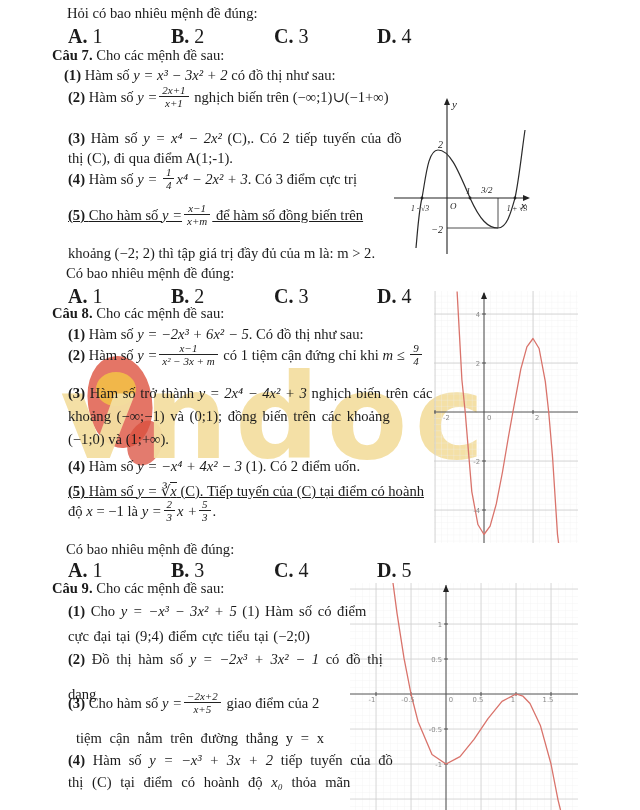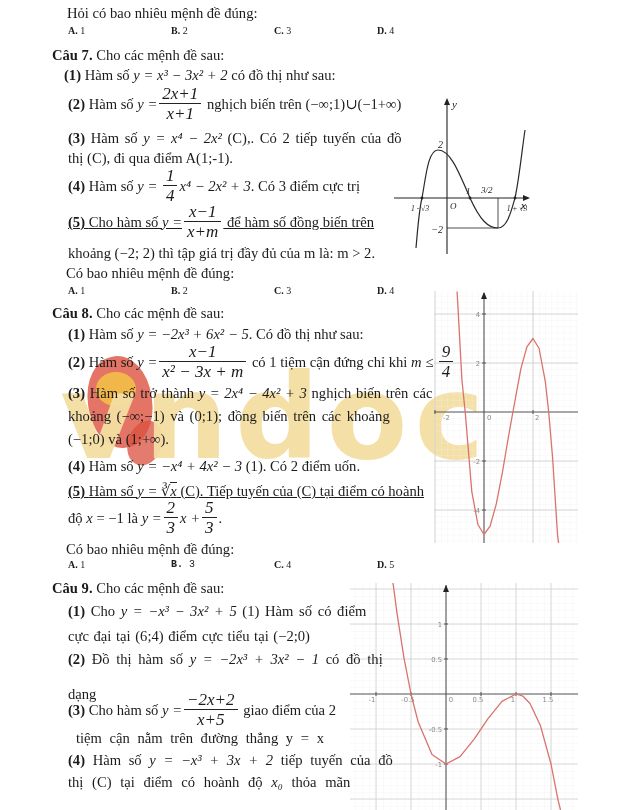--- a/index.html
+++ b/index.html
@@ -9,26 +9,26 @@
   .wm-word{position:absolute;left:60px;top:348px;z-index:0;
            font-family:"DejaVu Sans",sans-serif;font-weight:bold;
            font-size:118px;letter-spacing:7px;color:#f4dfa2;opacity:.95;
            user-select:none;}
   .wm-blob{position:absolute;z-index:0;}
   
   .ln{position:absolute;white-space:nowrap;font-size:14.6px;line-height:1.25;z-index:2;}
   .ln b{font-weight:bold;}
   .m{font-style:italic;}
   .frac{display:inline-block;vertical-align:middle;text-align:center;font-style:italic;
-        font-size:17px;line-height:1.12;margin:0 2px;transform:translateY(-2px);}
+        font-size:11px;line-height:1.12;margin:0 2px;transform:translateY(-2px);}
   .frac .num{display:block;border-bottom:1px solid #222;padding:0 3px;}
   .frac .den{display:block;padding:0 3px;}
   .radix{font-style:normal;}
   .radx{border-top:1px solid #222;font-style:italic;}
-  .ans{position:absolute;font-size:10px;z-index:2;text-align:center;}
+  .ans{position:absolute;font-size:20px;z-index:2;text-align:center;}
   .ans b{font-weight:bold;}
   .graph{position:absolute;z-index:1;}
   svg text{font-family:"DejaVu Sans",sans-serif;}
   .gtick{fill:#8a8a8a;font-size:6.8px;}
   .g1lab{fill:#222;font-family:"Liberation Serif",serif;font-style:italic;}
 </style>
 </head>
 <body>
 
 <div id="page">
@@ -67,28 +67,28 @@
   <div class="ln" style="left:68px;top:344px;"><b>(2) </b>Hàm số <span class="m">y =</span><span class="frac"><span class="num">x−1</span><span class="den">x² − 3x + m</span></span> có 1 tiệm cận đứng chỉ khi <span class="m">m ≤ </span><span class="frac"><span class="num">9</span><span class="den">4</span></span></div>
   <div class="ln" style="left:68px;top:384px;word-spacing:1px;"><b>(3) </b>Hàm số trở thành <span class="m">y = 2x⁴ − 4x² + 3</span> nghịch biến trên các</div>
   <div class="ln" style="left:68px;top:407px;word-spacing:2px;text-align:right;">khoảng (−∞;−1) và (0;1);  đồng biến trên các khoảng</div>
   <div class="ln" style="left:68px;top:430px;">(−1;0) và (1;+∞).</div>
   <div class="ln" style="left:68px;top:457px;"><b>(4) </b>Hàm số <span class="m">y = −x⁴ + 4x² − 3</span> (1). Có 2 điểm uốn.</div>
   <div class="ln" style="left:68px;top:482px;text-decoration:underline;"><b>(5) </b>Hàm số <span class="m">y = </span><span><span class="radix">∛</span><span class="radx">x</span></span> (C). Tiếp tuyến của (C) tại điểm có hoành</div>
   <div class="ln" style="left:68px;top:500px;">độ <span class="m">x</span> = −1 là <span class="m">y =</span><span class="frac"><span class="num">2</span><span class="den">3</span></span><span class="m">x +</span><span class="frac"><span class="num">5</span><span class="den">3</span></span>.</div>
   <div class="ln" style="left:66px;top:540px;">Có bao nhiêu mệnh đề đúng:</div>
   <div>
     <span class="ans" style="left:68px;top:559px;"><b>A.</b> <span>1</span></span>
-    <span class="ans" style="left:171px;top:559px;font-family:Liberation Mono, monospace;"><b>B.</b> <span>3</span></span>
+    <span class="ans" style="left:171px;top:559px;"><b>B.</b> <span>3</span></span>
     <span class="ans" style="left:274px;top:559px;"><b>C.</b> <span>4</span></span>
     <span class="ans" style="left:377px;top:559px;"><b>D.</b> <span>5</span></span>
   </div>
 
   <div class="ln" style="left:52px;top:579px;"><b>Câu 9.</b><span> Cho các mệnh đề sau:</span></div>
   <div class="ln" style="left:68px;top:602px;word-spacing:2px;"><b>(1) </b>Cho <span class="m">y = −x³ − 3x² + 5</span>  (1)  Hàm số có điểm</div>
-  <div class="ln" style="left:68px;top:627px;word-spacing:1px;">cực đại tại (6;4) điểm cực tiểu tại (−2;0)</div>
+  <div class="ln" style="left:68px;top:627px;word-spacing:1px;">cực đại tại (9;4) điểm cực tiểu tại (−2;0)</div>
   <div class="ln" style="left:68px;top:650px;word-spacing:3px;"><b>(2) </b>Đồ thị hàm số <span class="m">y = −2x³ + 3x² − 1</span> có đồ thị</div>
   <div class="ln" style="left:68px;top:673px;margin-top:12px;">dạng</div>
   <div class="ln" style="left:68px;top:692px;"><b>(3) </b>Cho hàm số <span class="m">y =</span><span class="frac"><span class="num">−2x+2</span><span class="den">x+5</span></span> giao điểm của 2</div>
   <div class="ln" style="left:68px;top:729px;word-spacing:4px;margin-left:8px;">tiệm cận nằm trên đường thẳng y = x</div>
   <div class="ln" style="left:68px;top:751px;word-spacing:4px;"><b>(4) </b>Hàm số <span class="m">y = −x³ + 3x + 2</span> tiếp tuyến của đồ</div>
   <div class="ln" style="left:68px;top:773px;word-spacing:5px;">thị (C) tại điểm có hoành độ <span class="m">x₀</span> thỏa mãn</div>
 
   <div class="graph" style="left:392px;top:96px;">
     <svg width="140" height="162" viewBox="0 0 140 162">
 

